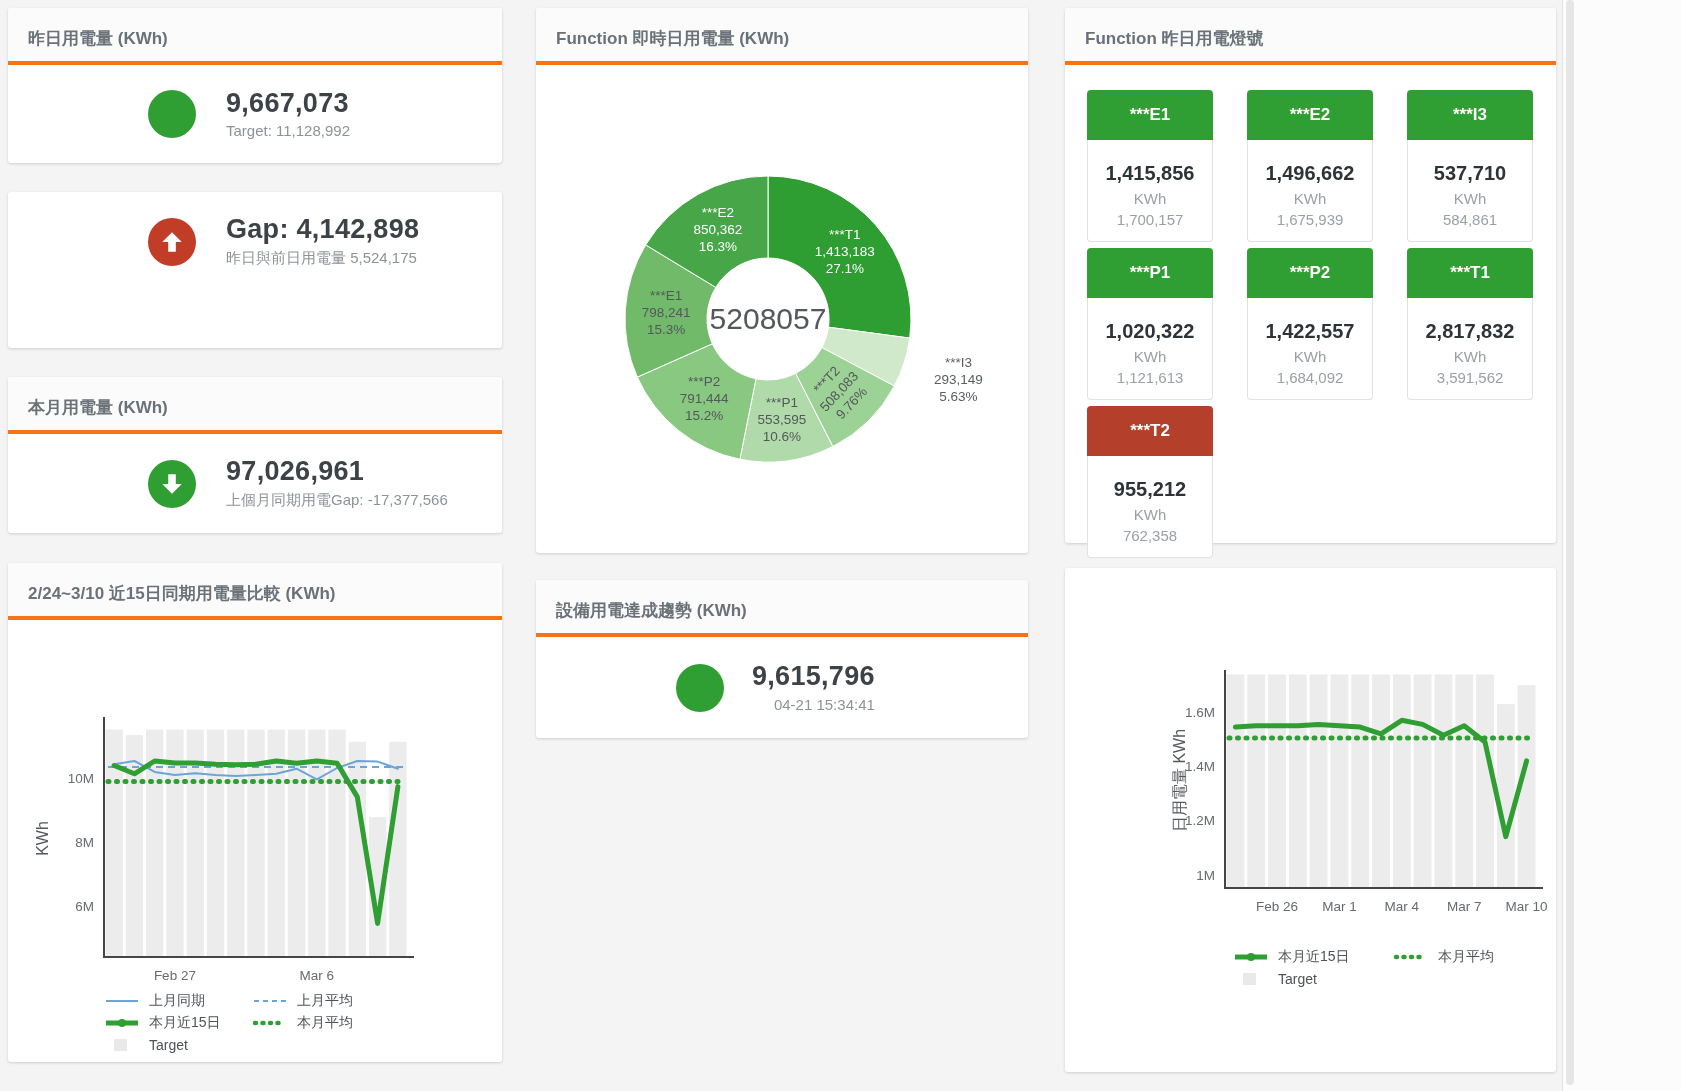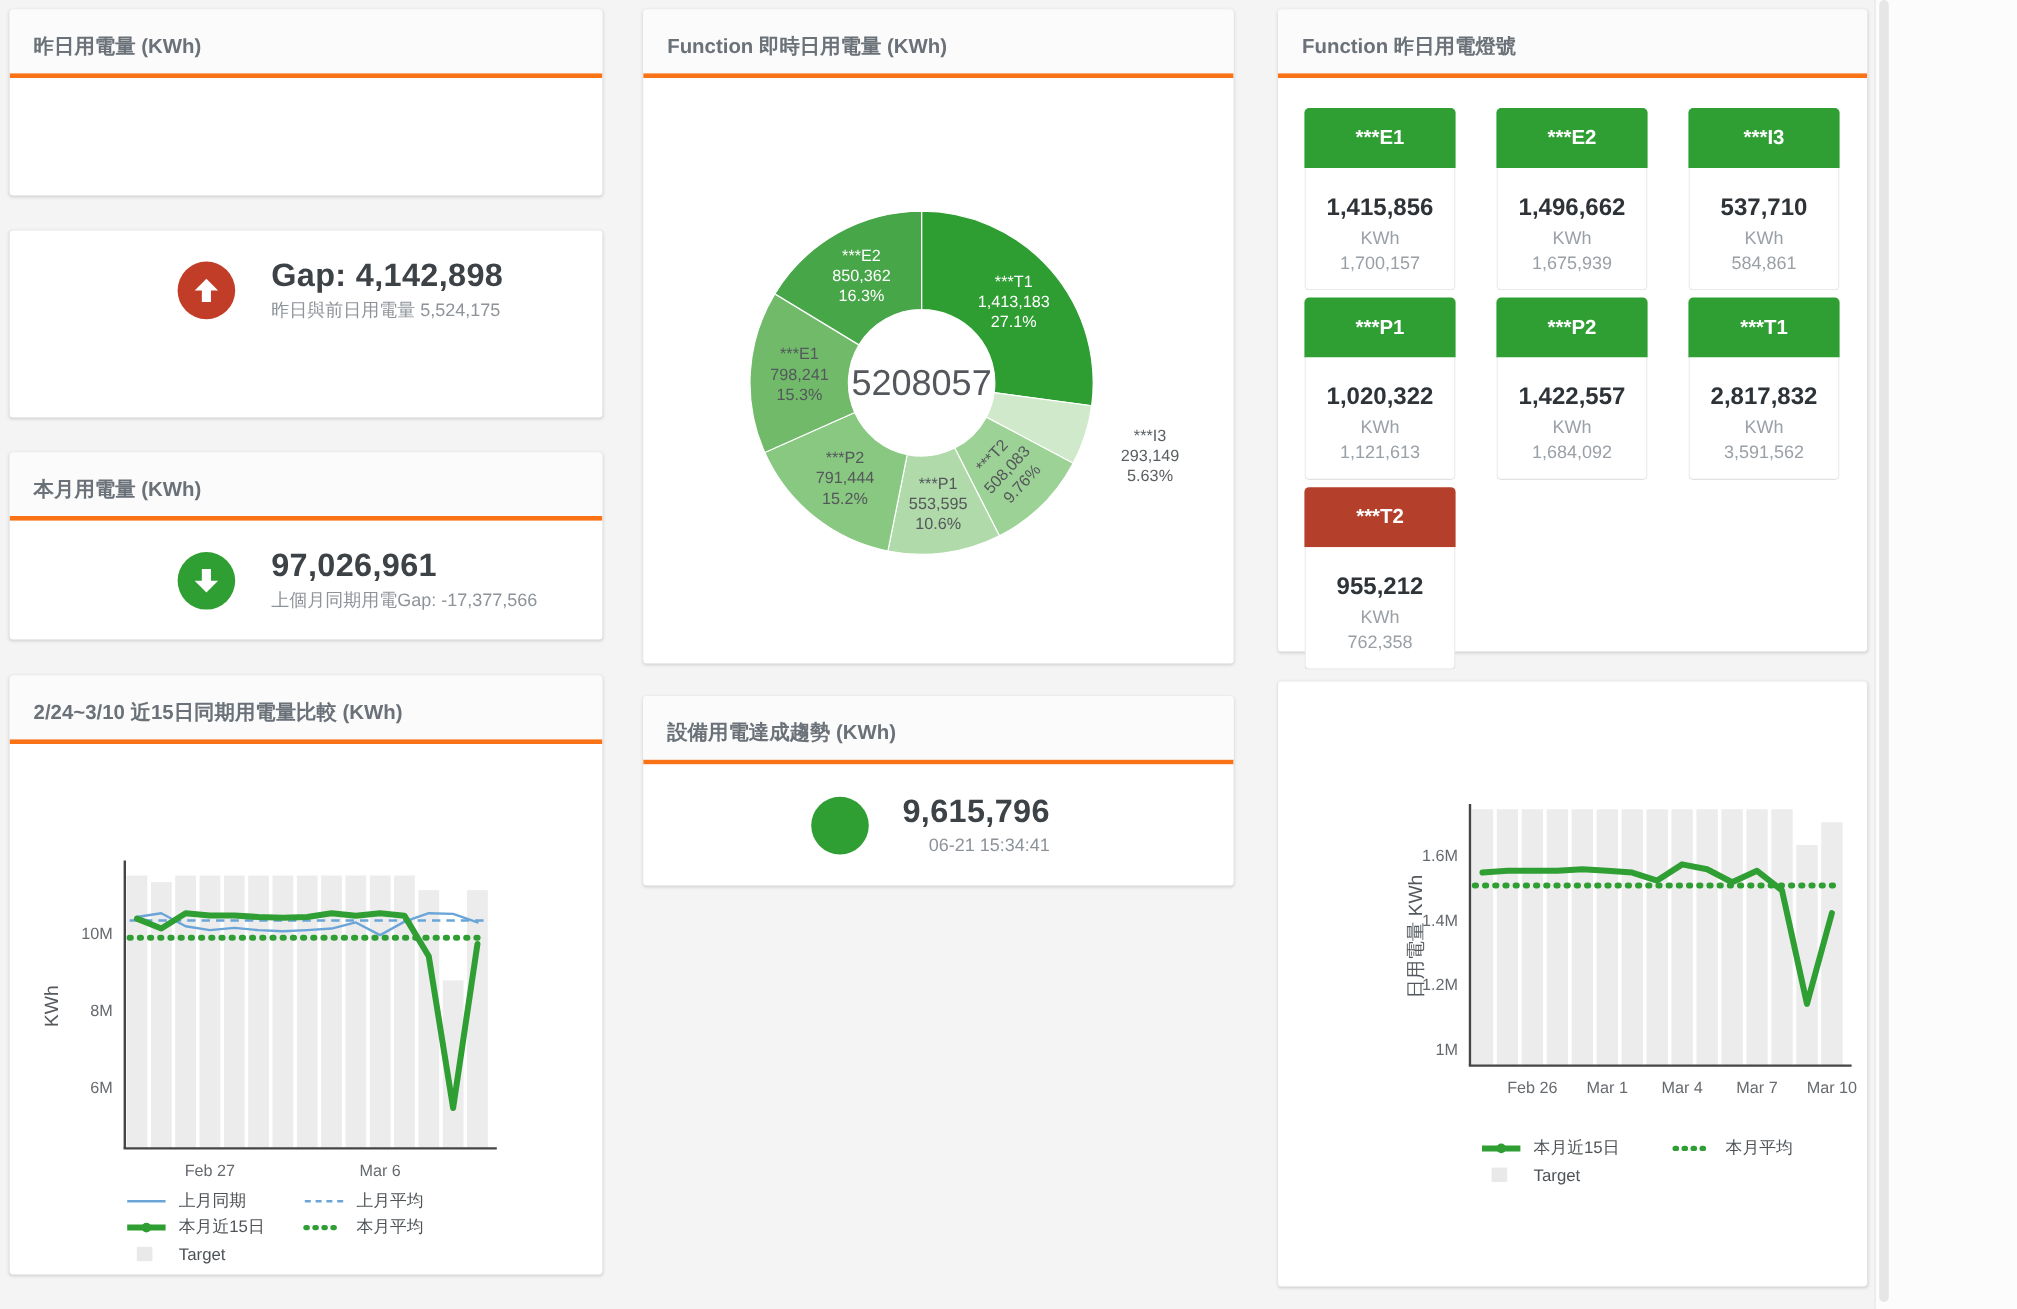--- a/index.html
+++ b/index.html
@@ -60,20 +60,27 @@
     background:#e6e6e6;border-radius:4px;
   }
   svg{display:block;}
 </style>
 </head>
 <body>
 
 <div class="card" style="left:8px;top:8px;width:494px;height:155px;">
   <div class="card-header">
     <span>昨日用電量 (KWh)</span>
+  </div>
+  <div class="stat-body">
+    <div class="circle" style="background:#2f9e33;"></div>
+    <div>
+      <div class="stat-value">9,667,073</div>
+      <div class="stat-sub">Target: 11,128,992</div>
+    </div>
   </div>
 </div>
 
 <div class="card" style="left:8px;top:192px;width:494px;height:156px;">
   <div class="stat-body">
     <div class="circle" style="background:#c23d28;">
       <svg width="26" height="26" viewBox="0 0 24 24">
           <path d="M12 3 L21 12 L15.5 12 L15.5 21 L8.5 21 L8.5 12 L3 12 Z" fill="#fff"></path>
         </svg>
     </div>
@@ -193,21 +200,21 @@
 </div>
 
 <div class="card" style="left:536px;top:580px;width:492px;height:158px;">
   <div class="card-header">
     <span>設備用電達成趨勢 (KWh)</span>
   </div>
   <div class="stat-body estimate">
     <div class="circle" style="background:#2f9e33;"></div>
     <div>
       <div class="stat-value">9,615,796</div>
-      <div class="stat-sub" style="text-align:right;">06-21 15:34:41</div>
+      <div class="stat-sub" style="text-align:right;">04-21 15:34:41</div>
     </div>
   </div>
 </div>
 
 <div class="card" style="left:1065px;top:8px;width:491px;height:535px;">
   <div class="card-header">
     <span>Function 昨日用電燈號</span>
   </div>
   <div class="tiles" id="tiles">
       <div>

